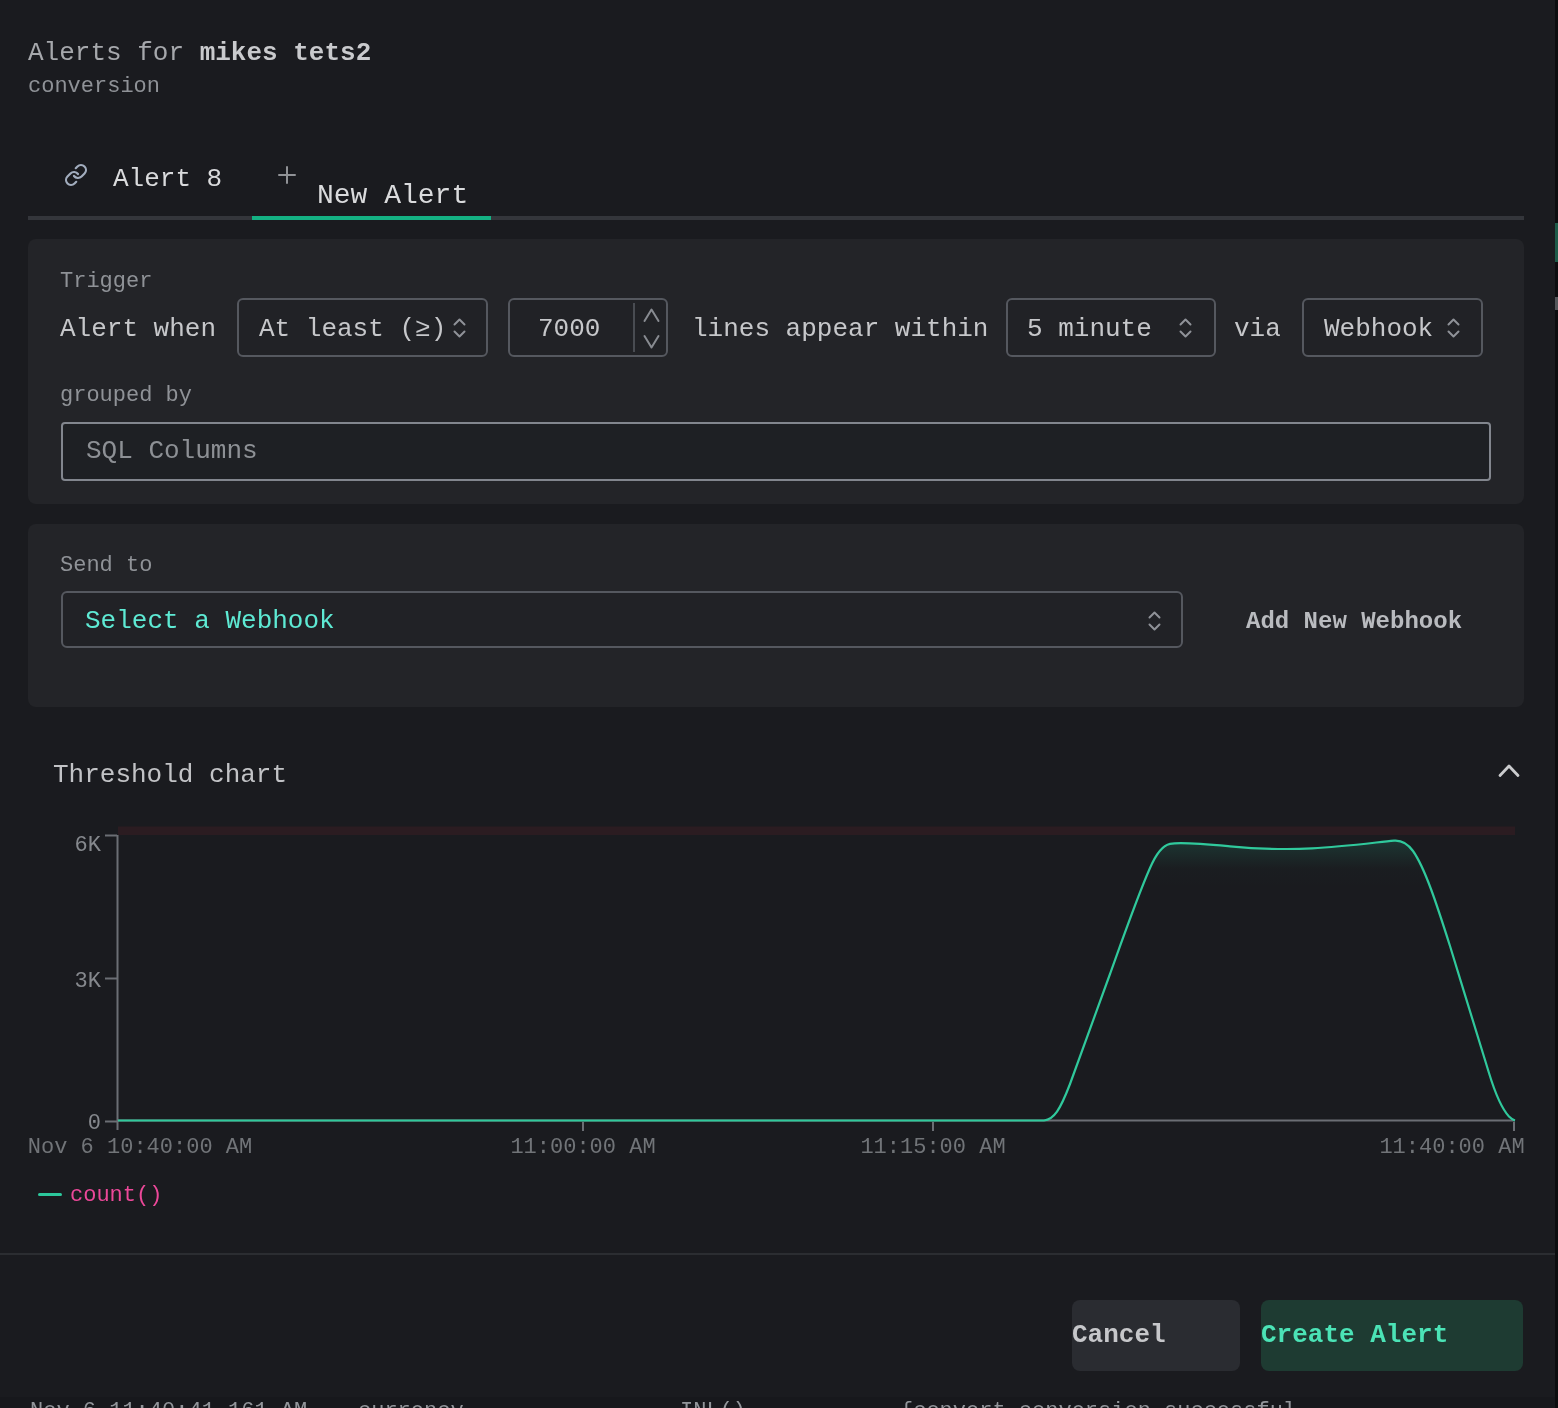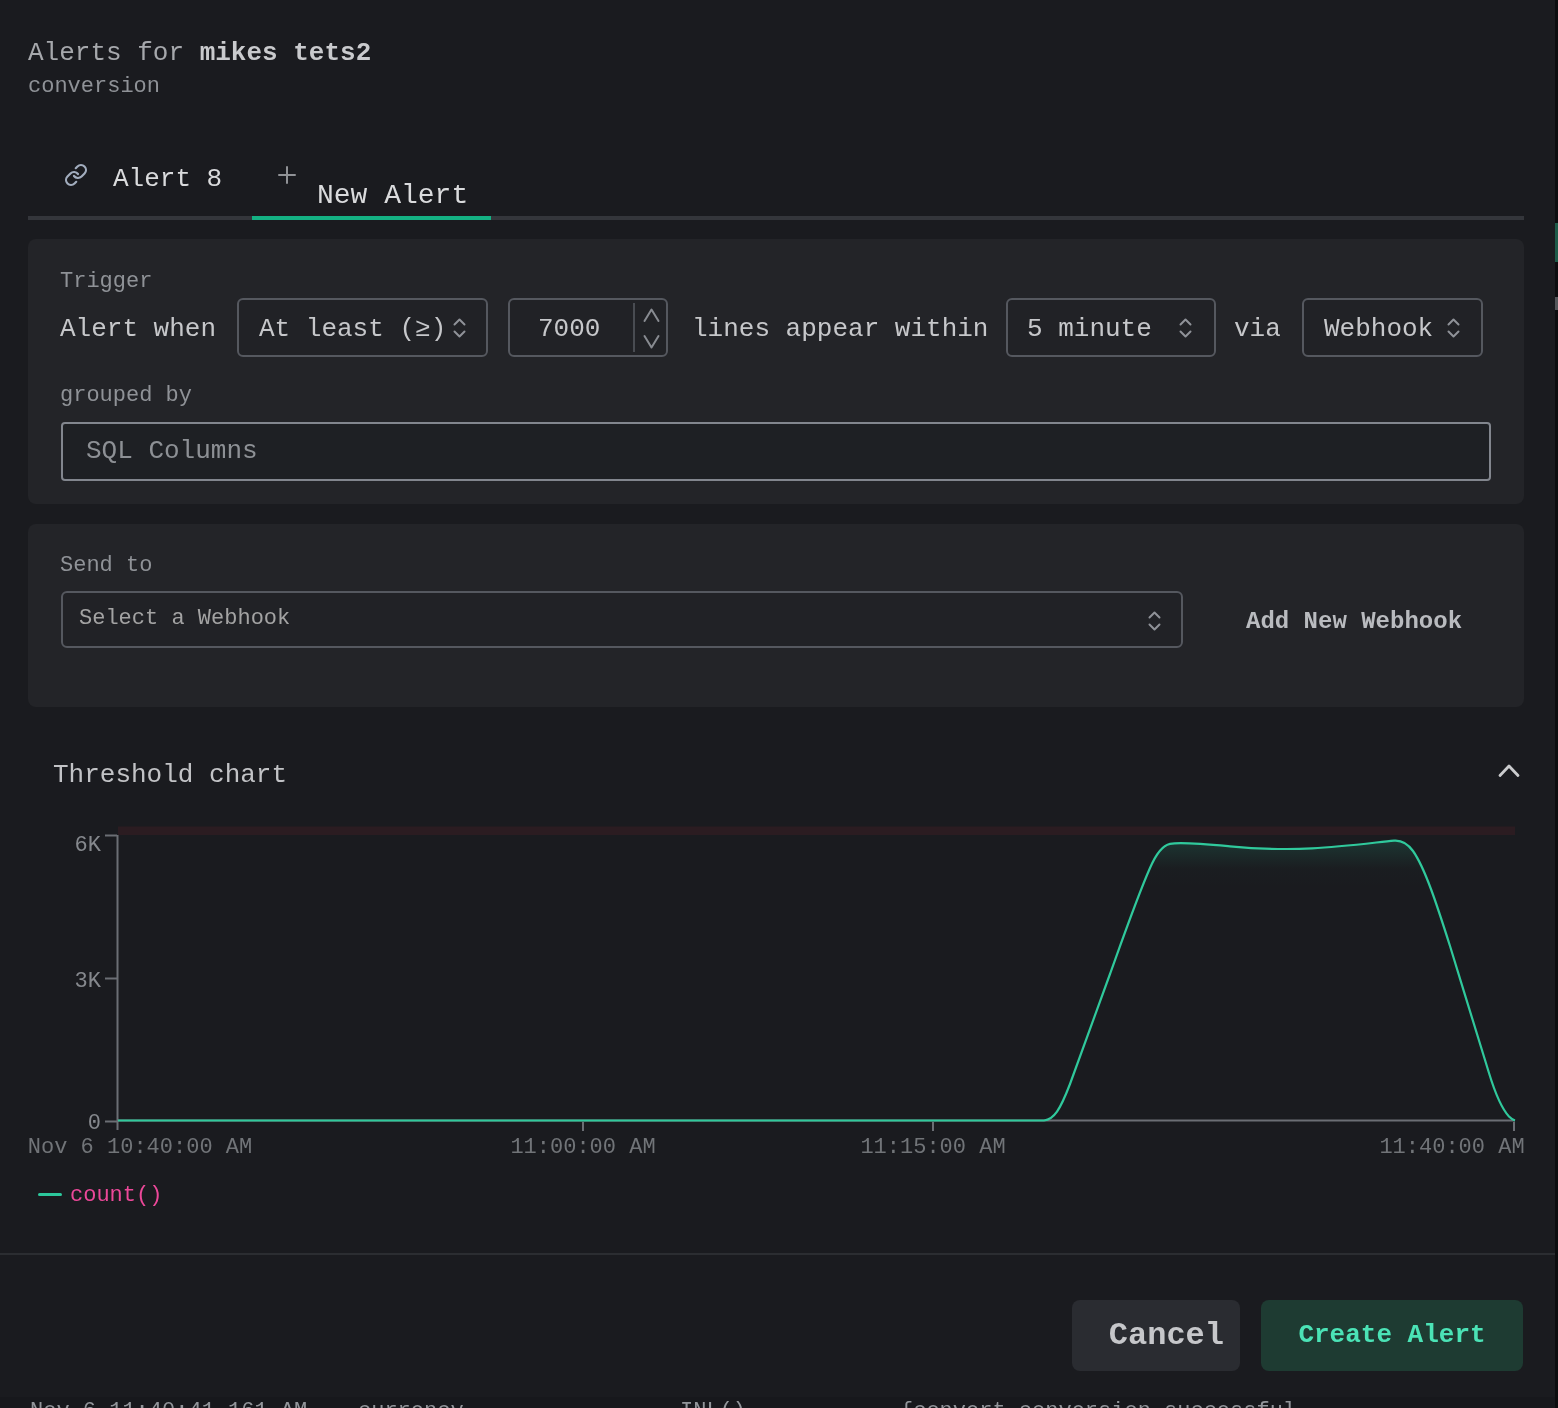--- a/index.html
+++ b/index.html
@@ -62,21 +62,21 @@
   <path d="M2.5 7.5l5 -5l5 5 M2.5 14.5l5 5l5 -5"></path>
 </svg>
 
 <div class="abs lbl" style="left:60px; top:383px;">grouped by</div>
 <div class="abs" style="left:61px; top:422px; width:1430px; height:59px; border:2px solid #82868e; border-radius:4px; background:#1e2024;"></div>
 <div class="abs" style="left:86px; top:436px; font-size:26px; color:#8d9095;">SQL Columns</div>
 
 <div class="panel" style="top:524px; height:183px;"></div>
 <div class="abs lbl" style="left:60px; top:553px;">Send to</div>
 <div class="abs" style="left:61px; top:591px; width:1122px; height:57px; border:2px solid #55585f; border-radius:6px; background:#212226;"></div>
-<div class="abs" style="left:79px; top:606px; font-size:22px; color:#a3a3a3;">Select a Webhook</div>
+<div class="abs" style="left:85px; top:606px; font-size:26px; color:#5eead4;">Select a Webhook</div>
 <svg class="abs" style="left:1147px; top:610px;" width="15" height="22" viewBox="0 0 15 22" fill="none" stroke="#8f9298" stroke-width="2" stroke-linecap="round" stroke-linejoin="round">
   <path d="M2.5 7.5l5 -5l5 5 M2.5 14.5l5 5l5 -5"></path>
 </svg>
 <div class="abs" style="left:1246px; top:608px; font-size:24px; font-weight:bold; color:#b9bbbf;">Add New Webhook</div>
 
 <div class="abs" style="left:53px; top:760px; font-size:26px; color:#c2c3c6;">Threshold chart</div>
 <svg class="abs" style="left:1495px; top:761px;" width="28" height="20" viewBox="0 0 28 20" fill="none" stroke="#cbccce" stroke-width="2.8" stroke-linecap="round" stroke-linejoin="round">
   <path d="M5 14.5l9 -9.5l9 9.5"></path>
 </svg>
 
@@ -112,23 +112,23 @@
   <text x="583" y="353" text-anchor="middle" font-size="22" fill="#717478" font-family="Liberation Mono, monospace">11:00:00 AM</text>
   <text x="933" y="353" text-anchor="middle" font-size="22" fill="#717478" font-family="Liberation Mono, monospace">11:15:00 AM</text>
   <text x="1452" y="353" text-anchor="middle" font-size="22" fill="#717478" font-family="Liberation Mono, monospace">11:40:00 AM</text>
 </svg>
 
 <div class="abs" style="left:38px; top:1193px; width:24px; height:3px; background:#2cc89c; border-radius:2px;"></div>
 <div class="abs" style="left:70px; top:1183px; font-size:22px; color:#ec4899;">count()</div>
 
 <div class="abs" style="left:0; top:1253px; width:1558px; height:2px; background:#2b2d31;"></div>
 <div class="abs" style="left:1072px; top:1300px; width:168px; height:71px; background:#2a2c31; border-radius:8px;"></div>
-<div class="abs" style="left:1072px; top:1300px; width:152px; height:71px; font-size:32px; font-weight:bold; color:#c6c7ca; line-height:71px; text-align:right;">Cancel</div>
+<div class="abs" style="left:1072px; top:1300px; width:152px; height:71px; font-size:26px; font-weight:bold; color:#c6c7ca; line-height:71px; text-align:left;">Cancel</div>
 <div class="abs" style="left:1261px; top:1300px; width:262px; height:71px; background:#1e3b32; border-radius:8px;"></div>
-<div class="abs" style="left:1261px; top:1300px; width:262px; height:71px; font-size:26px; font-weight:bold; color:#4be3b6; line-height:71px; text-align:center;">Create Alert</div>
+<div class="abs" style="left:1261px; top:1300px; width:262px; height:71px; font-size:26px; font-weight:bold; color:#4be3b6; line-height:71px; ">Create Alert</div>
 
 <div class="abs" style="left:0; top:1397px; width:1558px; height:11px; background:#17181c; overflow:hidden;">
   <div style="position:absolute; left:30px; top:2px; font-size:22px; color:#92959a; white-space:nowrap;">Nov 6 11:40:41.161 AM</div>
   <div style="position:absolute; left:358px; top:2px; font-size:22px; color:#92959a;">currency</div>
   <div style="position:absolute; left:680px; top:2px; font-size:22px; color:#92959a;">INL()</div>
   <div style="position:absolute; left:900px; top:2px; font-size:22px; color:#92959a;">{convert conversion successful</div>
 </div>
 
 <div class="abs" style="left:1555px; top:0; width:3px; height:1408px; background:#0c0d0f;"></div>
 <div class="abs" style="left:1555px; top:223px; width:3px; height:39px; background:#1e5b49;"></div>

